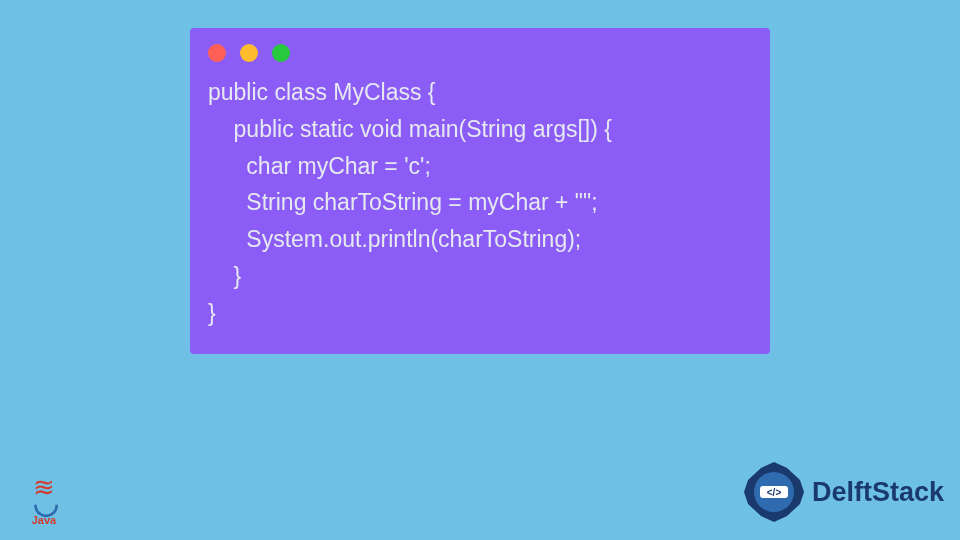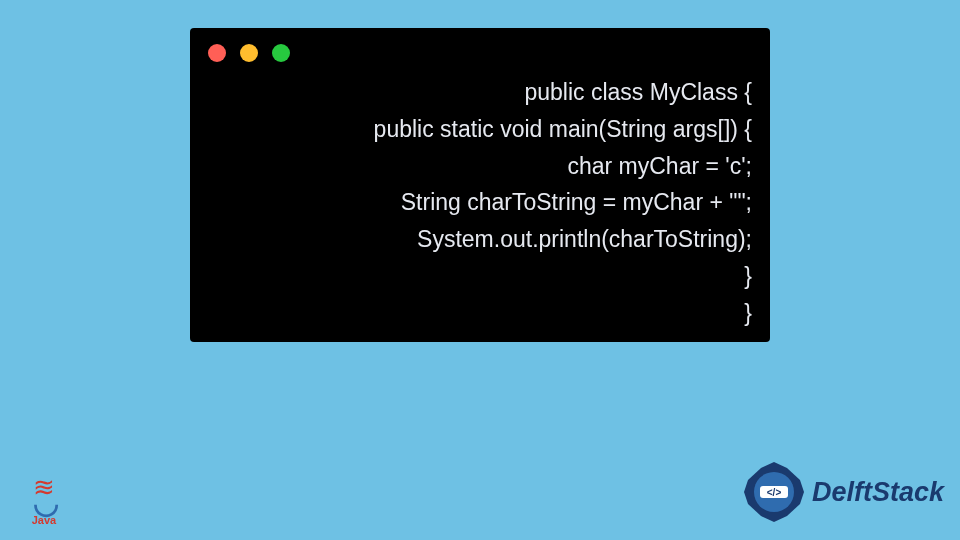--- a/index.html
+++ b/index.html
@@ -9,23 +9,23 @@
     background: #6ec1e4;
     position: relative;
     font-family: Arial, Helvetica, sans-serif;
     overflow: hidden;
   }
   .code-window {
     position: absolute;
     left: 190px;
     top: 28px;
     width: 580px;
-    background: #000000;
+    background: #8b5cf6;
     border-radius: 4px;
-    text-align: right;
+    padding-bottom: 12px;
   }
   .dots {
     display: flex;
     gap: 14px;
     padding: 16px 18px 8px 18px;
   }
   .dot {
     width: 18px;
     height: 18px;
     border-radius: 50%;
@@ -78,21 +78,20 @@
     width: 64px;
     height: 64px;
     display: flex;
     align-items: center;
     justify-content: center;
   }
   .delft-text {
     color: #1a3a6e;
     font-weight: bold;
     font-size: 27px;
-    font-style: italic;
   }
 </style>
 </head>
 <body>
 
 <div class="code-window">
   <div class="dots">
     <div class="dot red"></div>
     <div class="dot yellow"></div>
     <div class="dot green"></div>

